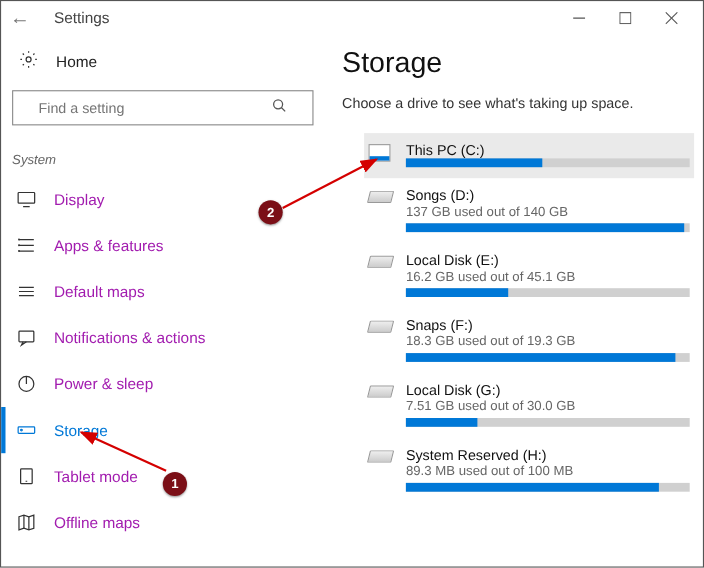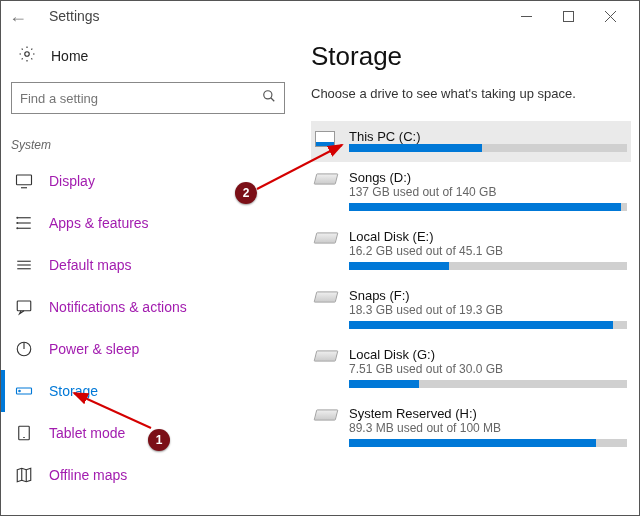--- a/index.html
+++ b/index.html
@@ -8,33 +8,33 @@
   .titlebar .back { width: 24px; color: #777; font-size: 18px; }
   .titlebar .title { font-size: 14px; color: #444; margin-left: 16px; }
   .titlebar .spacer { flex: 1; }
   .titlebar .winbtn { width: 42px; height: 28px; display: flex; align-items: center; justify-content: center; color: #555; }
   .winbtn svg { width: 11px; height: 11px; }
   .content { display: flex; height: calc(100% - 30px); }
   .sidebar { width: 296px; padding: 8px 0 0 0; display: flex; flex-direction: column; }
   .home-row { display: flex; align-items: center; padding: 6px 16px 8px 16px; }
   .home-row .gear { width: 20px; color: #333; margin-right: 14px; }
   .home-row .gear svg { width: 18px; height: 18px; }
-  .home-row span { font-size: 14px; color: #222; text-align: center; }
-  .searchbox { margin: 8px 12px 6px 10px; height: 32px; border: 1px solid #888; display: flex; align-items: center; padding: 0 8px; }
+  .home-row span { font-size: 14px; color: #222; }
+  .searchbox { margin: 8px 12px 6px 10px; height: 32px; border: 1px solid #888; display: flex; align-items: center; padding: 0 23px; }
   .searchbox input { border: none; outline: none; flex: 1; font-size: 13px; color: #555; }
   .searchbox .sicon { color: #555; }
   .section-label { font-size: 12px; color: #666; padding: 18px 16px 8px 10px; font-style: italic; }
   .nav-item { display: flex; align-items: center; height: 42px; padding: 0 12px; font-size: 14px; color: #a21caf; cursor: default; }
   .nav-item .nicon { width: 22px; margin-right: 14px; color: #333; display: flex; align-items: center; justify-content: center; }
   .nav-item.active { color: #0078d7; border-left: 4px solid #0078d7; padding-left: 8px; }
   .nav-item.active .nicon { color: #0078d7; }
   .main { flex: 1; padding: 10px 8px 0 14px; overflow: hidden; }
   .main h1 { font-size: 26px; font-weight: 400; color: #111; margin-bottom: 14px; }
   .desc { font-size: 13px; color: #333; margin-bottom: 20px; }
-  .drive { display: flex; padding: 8px 4px 10px 4px; }
+  .drive { display: flex; padding: 8px 4px 10px 4px; margin-left: 20px; }
   .drive.sel { background: #eaeaea; }
   .drive .dicon { width: 26px; margin-right: 8px; display: flex; align-items: flex-start; padding-top: 2px; }
   .drive .dicon .diskshape { width: 22px; height: 14px; background: linear-gradient(#eee,#ccc); border: 1px solid #999; transform: skewX(-14deg) scaleY(0.78); border-radius: 1px; }
   .drive .dicon .pcshape { width: 20px; height: 16px; background: #fff; border: 1px solid #999; position: relative; }
   .drive .dicon .pcshape::after { content:""; position:absolute; bottom:0; left:0; right:0; height:4px; background:#0078d7; }
   .drive .dinfo { flex: 1; }
   .drive .dname { font-size: 13px; color: #111; }
   .drive .dusage { font-size: 12px; color: #666; margin-bottom: 4px; }
   .bar { height: 8px; background: #d0d0d0; position: relative; }
   .bar .fill { height: 100%; background: #0078d7; }

